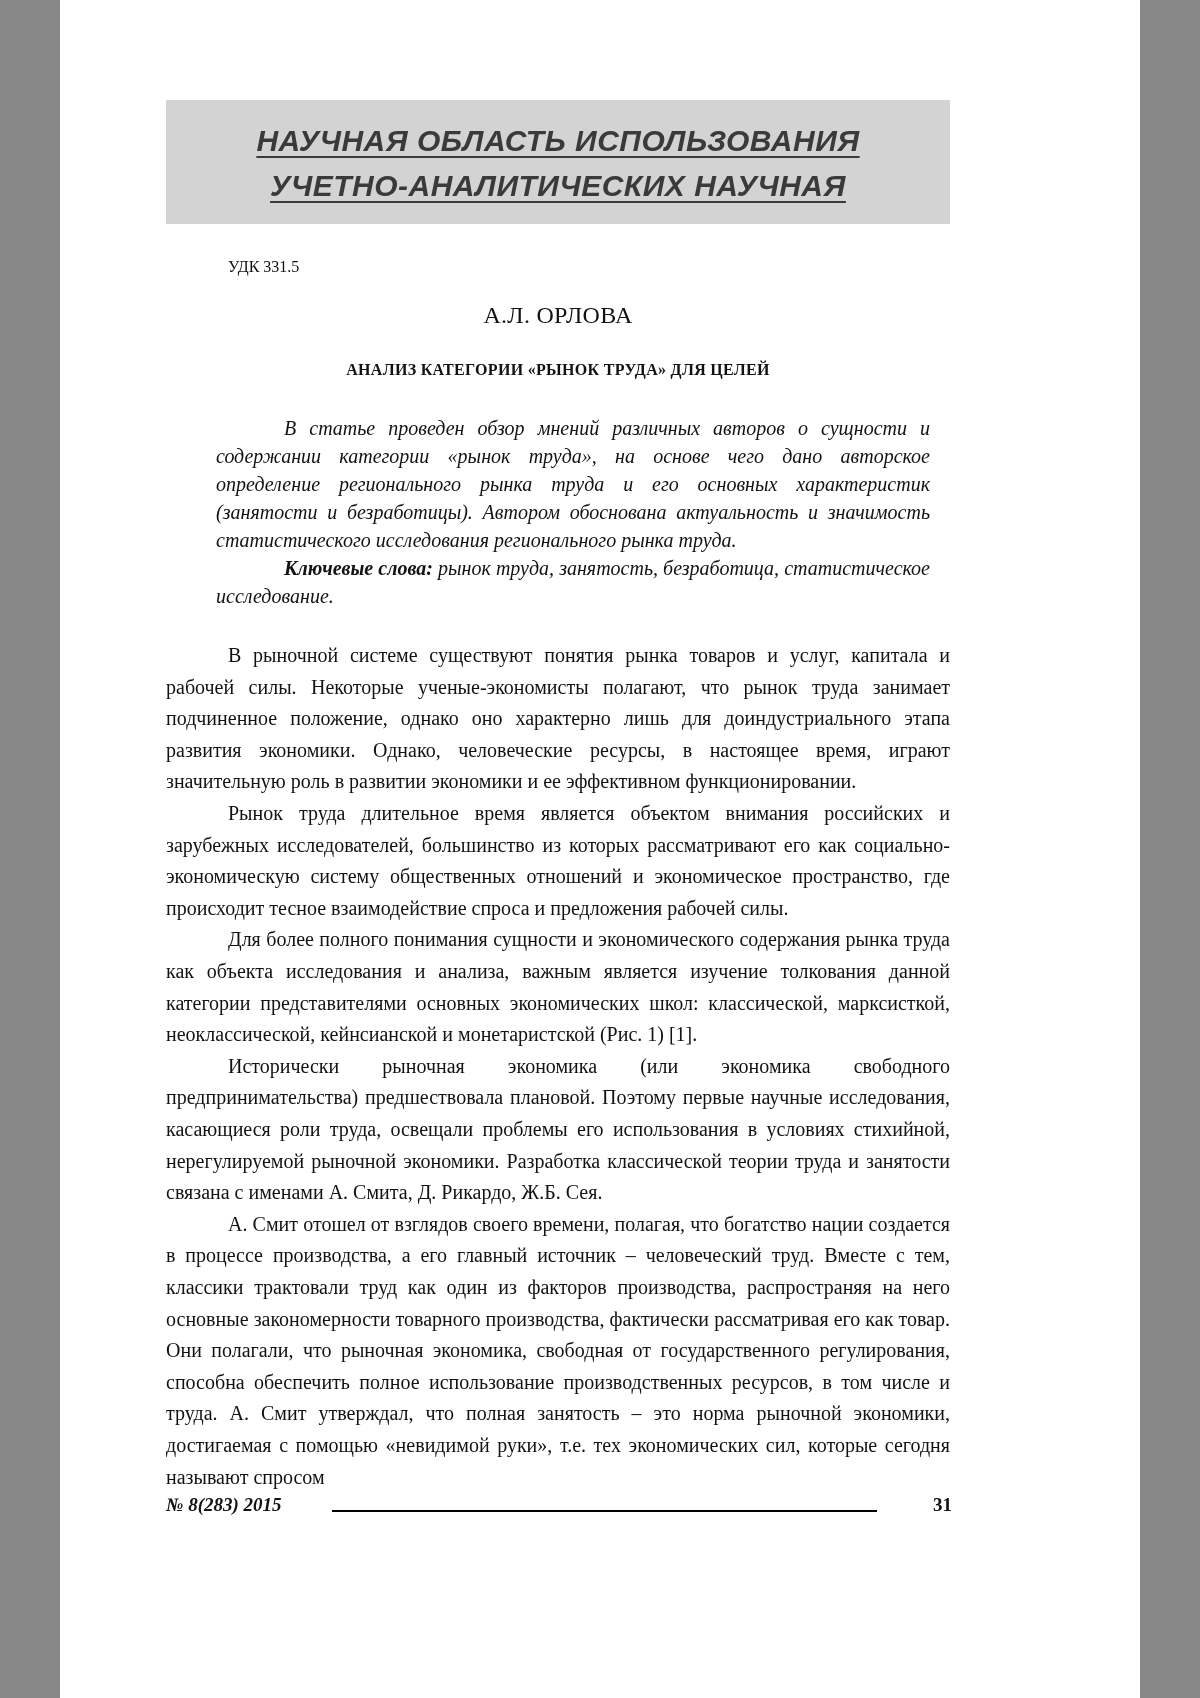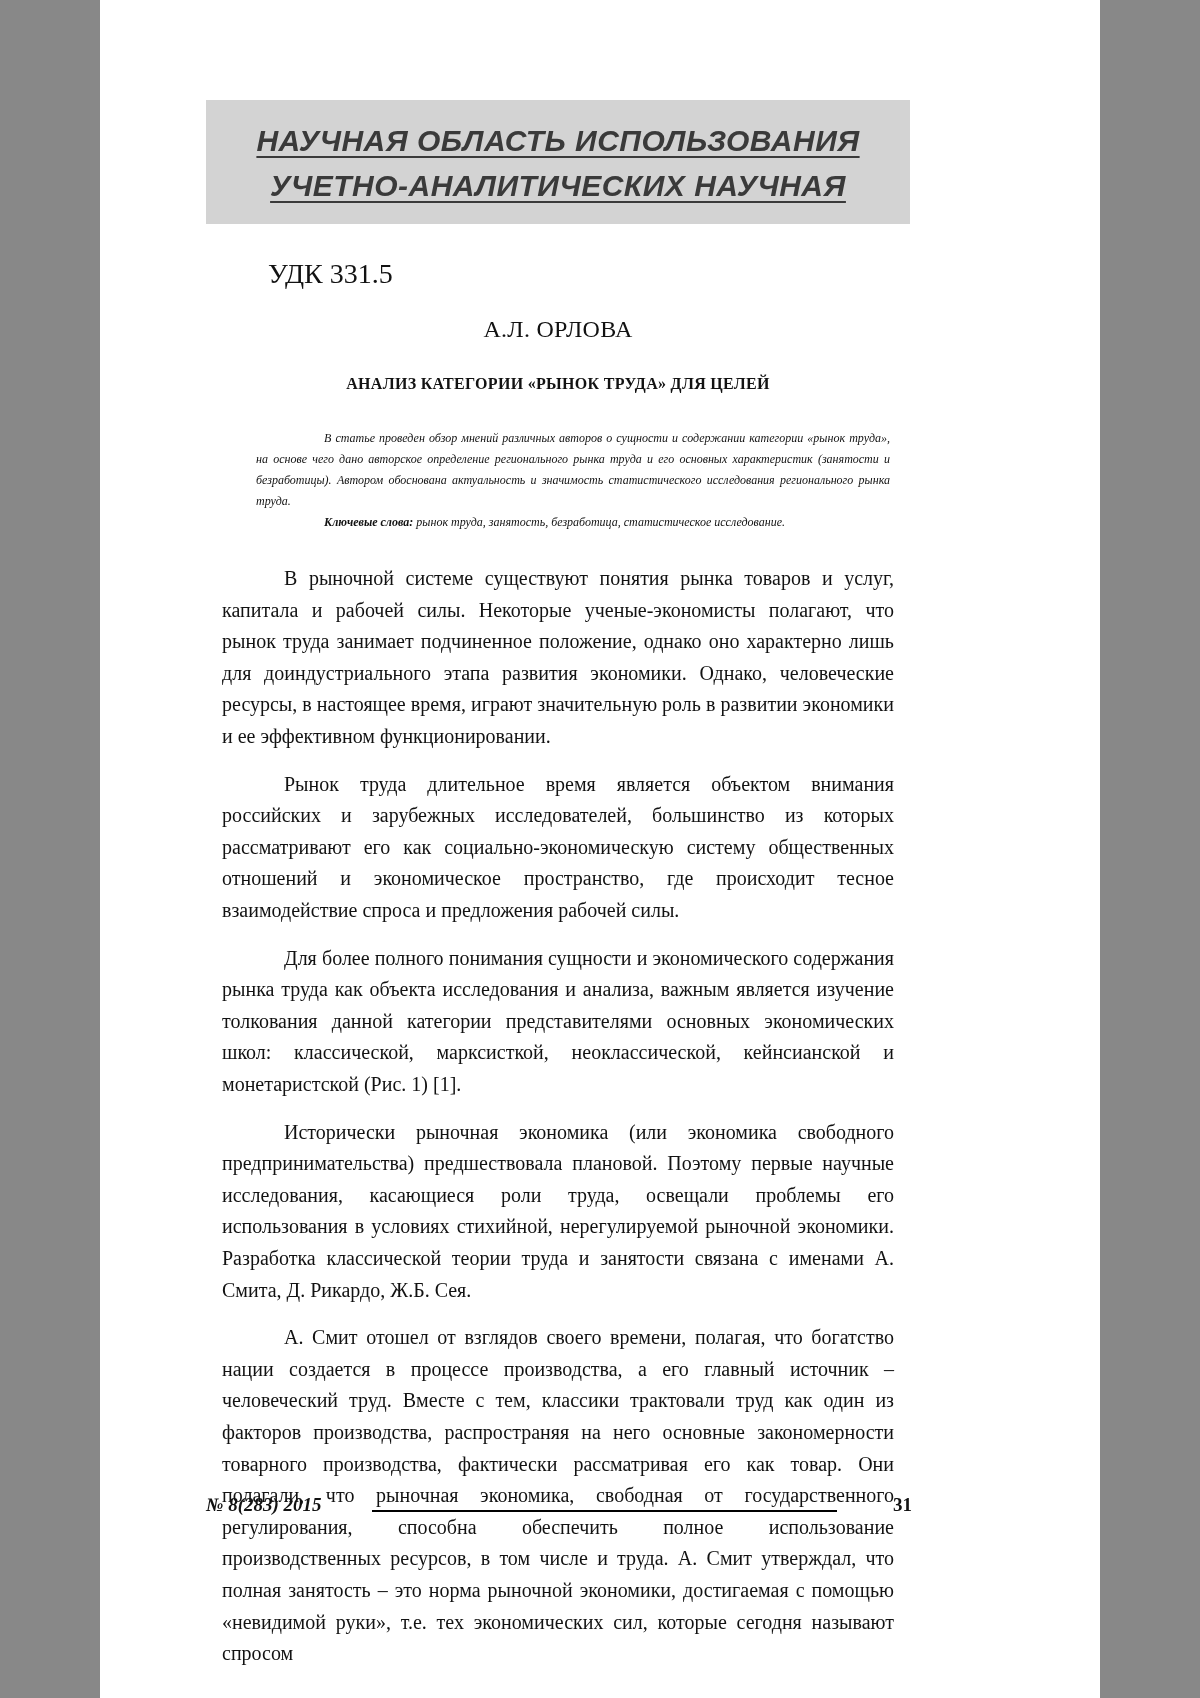--- a/index.html
+++ b/index.html
@@ -1,19 +1,19 @@
 <!DOCTYPE html>
 <html><head>
 <meta charset="utf-8">
 <style>
   * { box-sizing: border-box; }
   html, body { margin: 0; padding: 0; background: #888; }
   .page {
     position: relative;
-    width: 1000px;
+    width: 1080px;
     height: 1698px;
     margin: 0 auto;
     background: #ffffff;
     font-family: "Liberation Serif", serif;
     color: #121212;
     padding: 100px 190px 0 106px;
   }
   .banner {
     background: #d3d3d3;
     text-align: center;
@@ -27,50 +27,50 @@
     letter-spacing: 0.5px;
   }
   .banner-line {
     text-decoration: underline;
     text-underline-offset: 5px;
     text-decoration-thickness: 2px;
   }
   .udc {
     margin-top: 34px;
     margin-left: 62px;
-    font-size: 28px;
+    font-size: 16px;
   }
   .author {
     margin-top: 26px;
     text-align: center;
     font-size: 24px;
     letter-spacing: 0.3px;
   }
   .title {
     margin: 26px 0 0 0;
     text-align: center;
     font-size: 16px;
     font-weight: bold;
     line-height: 1.82;
     letter-spacing: 0.3px;
   }
   .abstract-block {
     margin: 30px 20px 0 50px;
     font-style: italic;
-    font-size: 12px;
-    line-height: 21px;
+    font-size: 20px;
+    line-height: 28px;
     text-align: justify;
   }
   .abstract-block p { margin: 0; }
   .abstract-text { text-indent: 68px; }
   .keywords-line { text-indent: 68px; }
   .keywords-label { font-weight: bold; }
   .article-body { margin-top: 30px; }
   .article-body p {
-    margin: 16px;
+    margin: 0;
     font-size: 20px;
     line-height: 31.6px;
     text-align: justify;
     text-indent: 62px;
   }
   .footer {
     position: absolute;
     left: 106px;
     right: 188px;
     top: 1494px;

